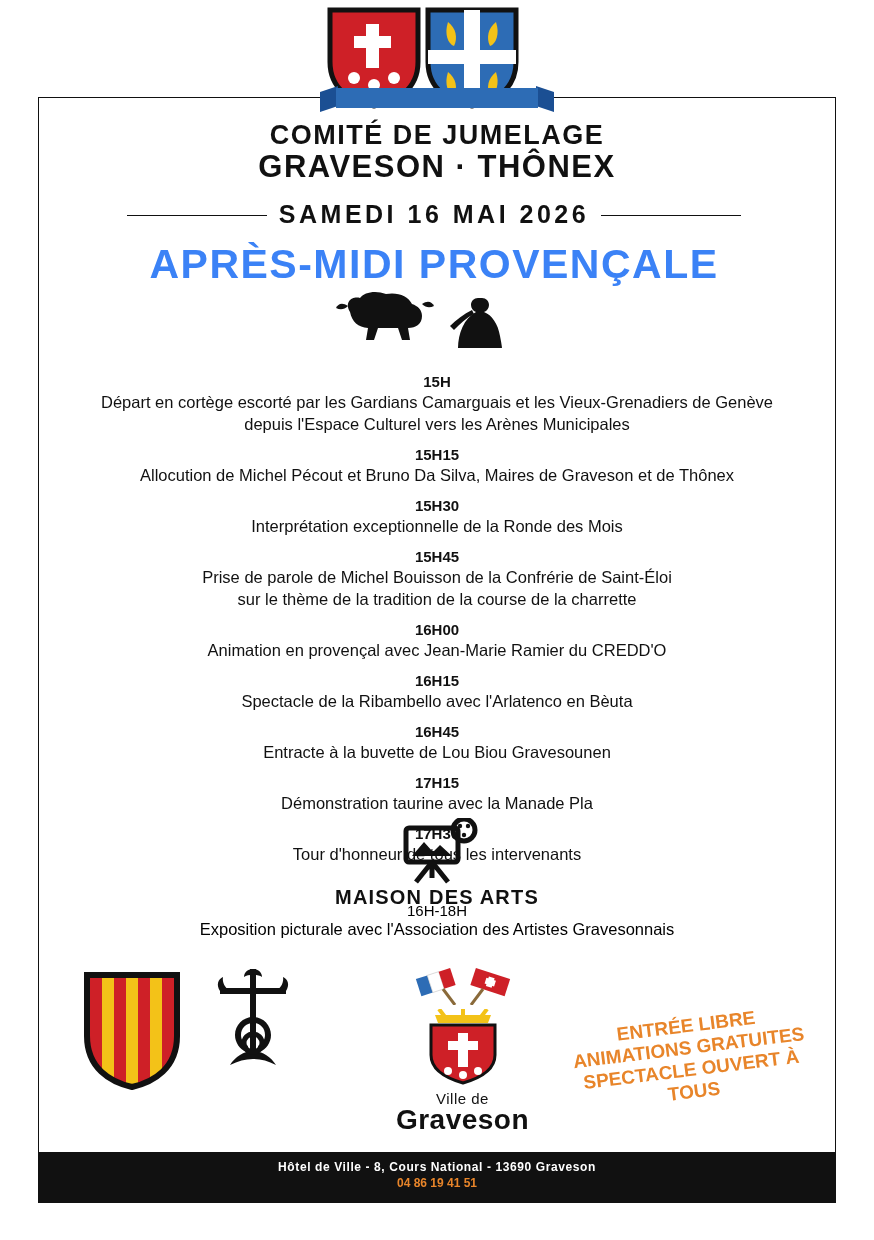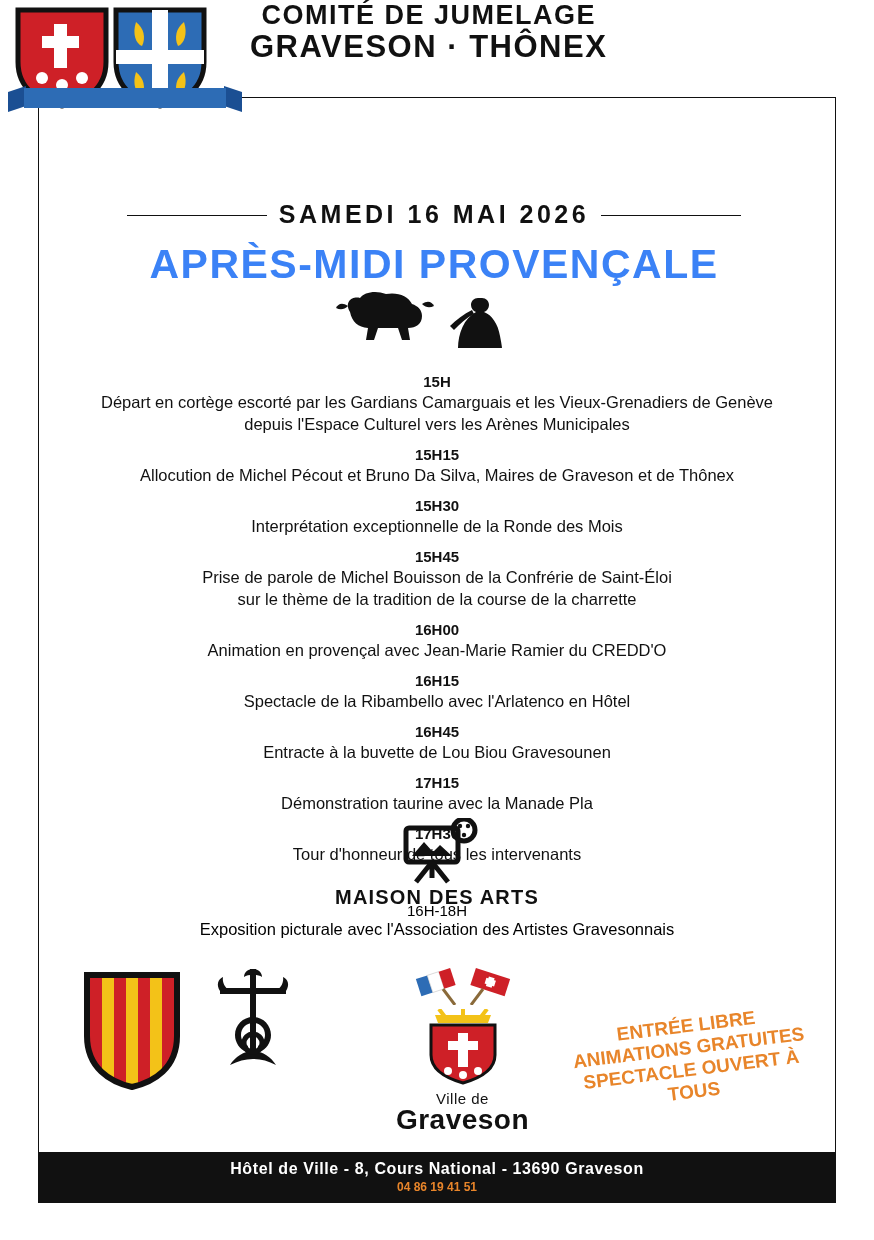--- a/index.html
+++ b/index.html
@@ -36,20 +36,22 @@
   }
 
   
   .logo-block {
     position: absolute;
     left: 0;
     top: 0;
     width: 874px;
     height: 190px;
     display: flex;
+    flex-direction: column;
+    align-items: center;
     justify-content: flex-start;
   }
   .crest-wrap {
     position: relative;
     width: 250px;
     height: 120px;
     display: flex;
     justify-content: center;
   }
   .shield {
@@ -253,21 +255,21 @@
     top: 1152px;
     width: 798px;
     height: 51px;
     background: #111111;
     color: #ffffff;
     text-align: center;
     box-sizing: border-box;
     padding-top: 8px;
   }
   .footer .addr {
-    font-size: 16px;
+    font-size: 12px;
     font-weight: bold;
     letter-spacing: .6px;
   }
   .footer .phone {
     font-size: 12px;
     font-weight: bold;
     color: #E8852A;
     margin-top: 2px;
   }
 </style>
@@ -348,21 +350,21 @@
     <div class="entry">
       <div class="time">15H45</div>
       <div class="desc">Prise de parole de Michel Bouisson de la Confrérie de Saint-Éloi<br>sur le thème de la tradition de la course de la charrette</div>
     </div>
     <div class="entry">
       <div class="time">16H00</div>
       <div class="desc">Animation en provençal avec Jean-Marie Ramier du CREDD'O</div>
     </div>
     <div class="entry">
       <div class="time">16H15</div>
-      <div class="desc">Spectacle de la Ribambello avec l'Arlatenco en Hôtel</div>
+      <div class="desc">Spectacle de la Ribambello avec l'Arlatenco en Bèuta</div>
     </div>
     <div class="entry">
       <div class="time">16H45</div>
       <div class="desc">Entracte à la buvette de Lou Biou Gravesounen</div>
     </div>
     <div class="entry">
       <div class="time">17H15</div>
       <div class="desc">Démonstration taurine avec la Manade Pla</div>
     </div>
     <div class="entry">

